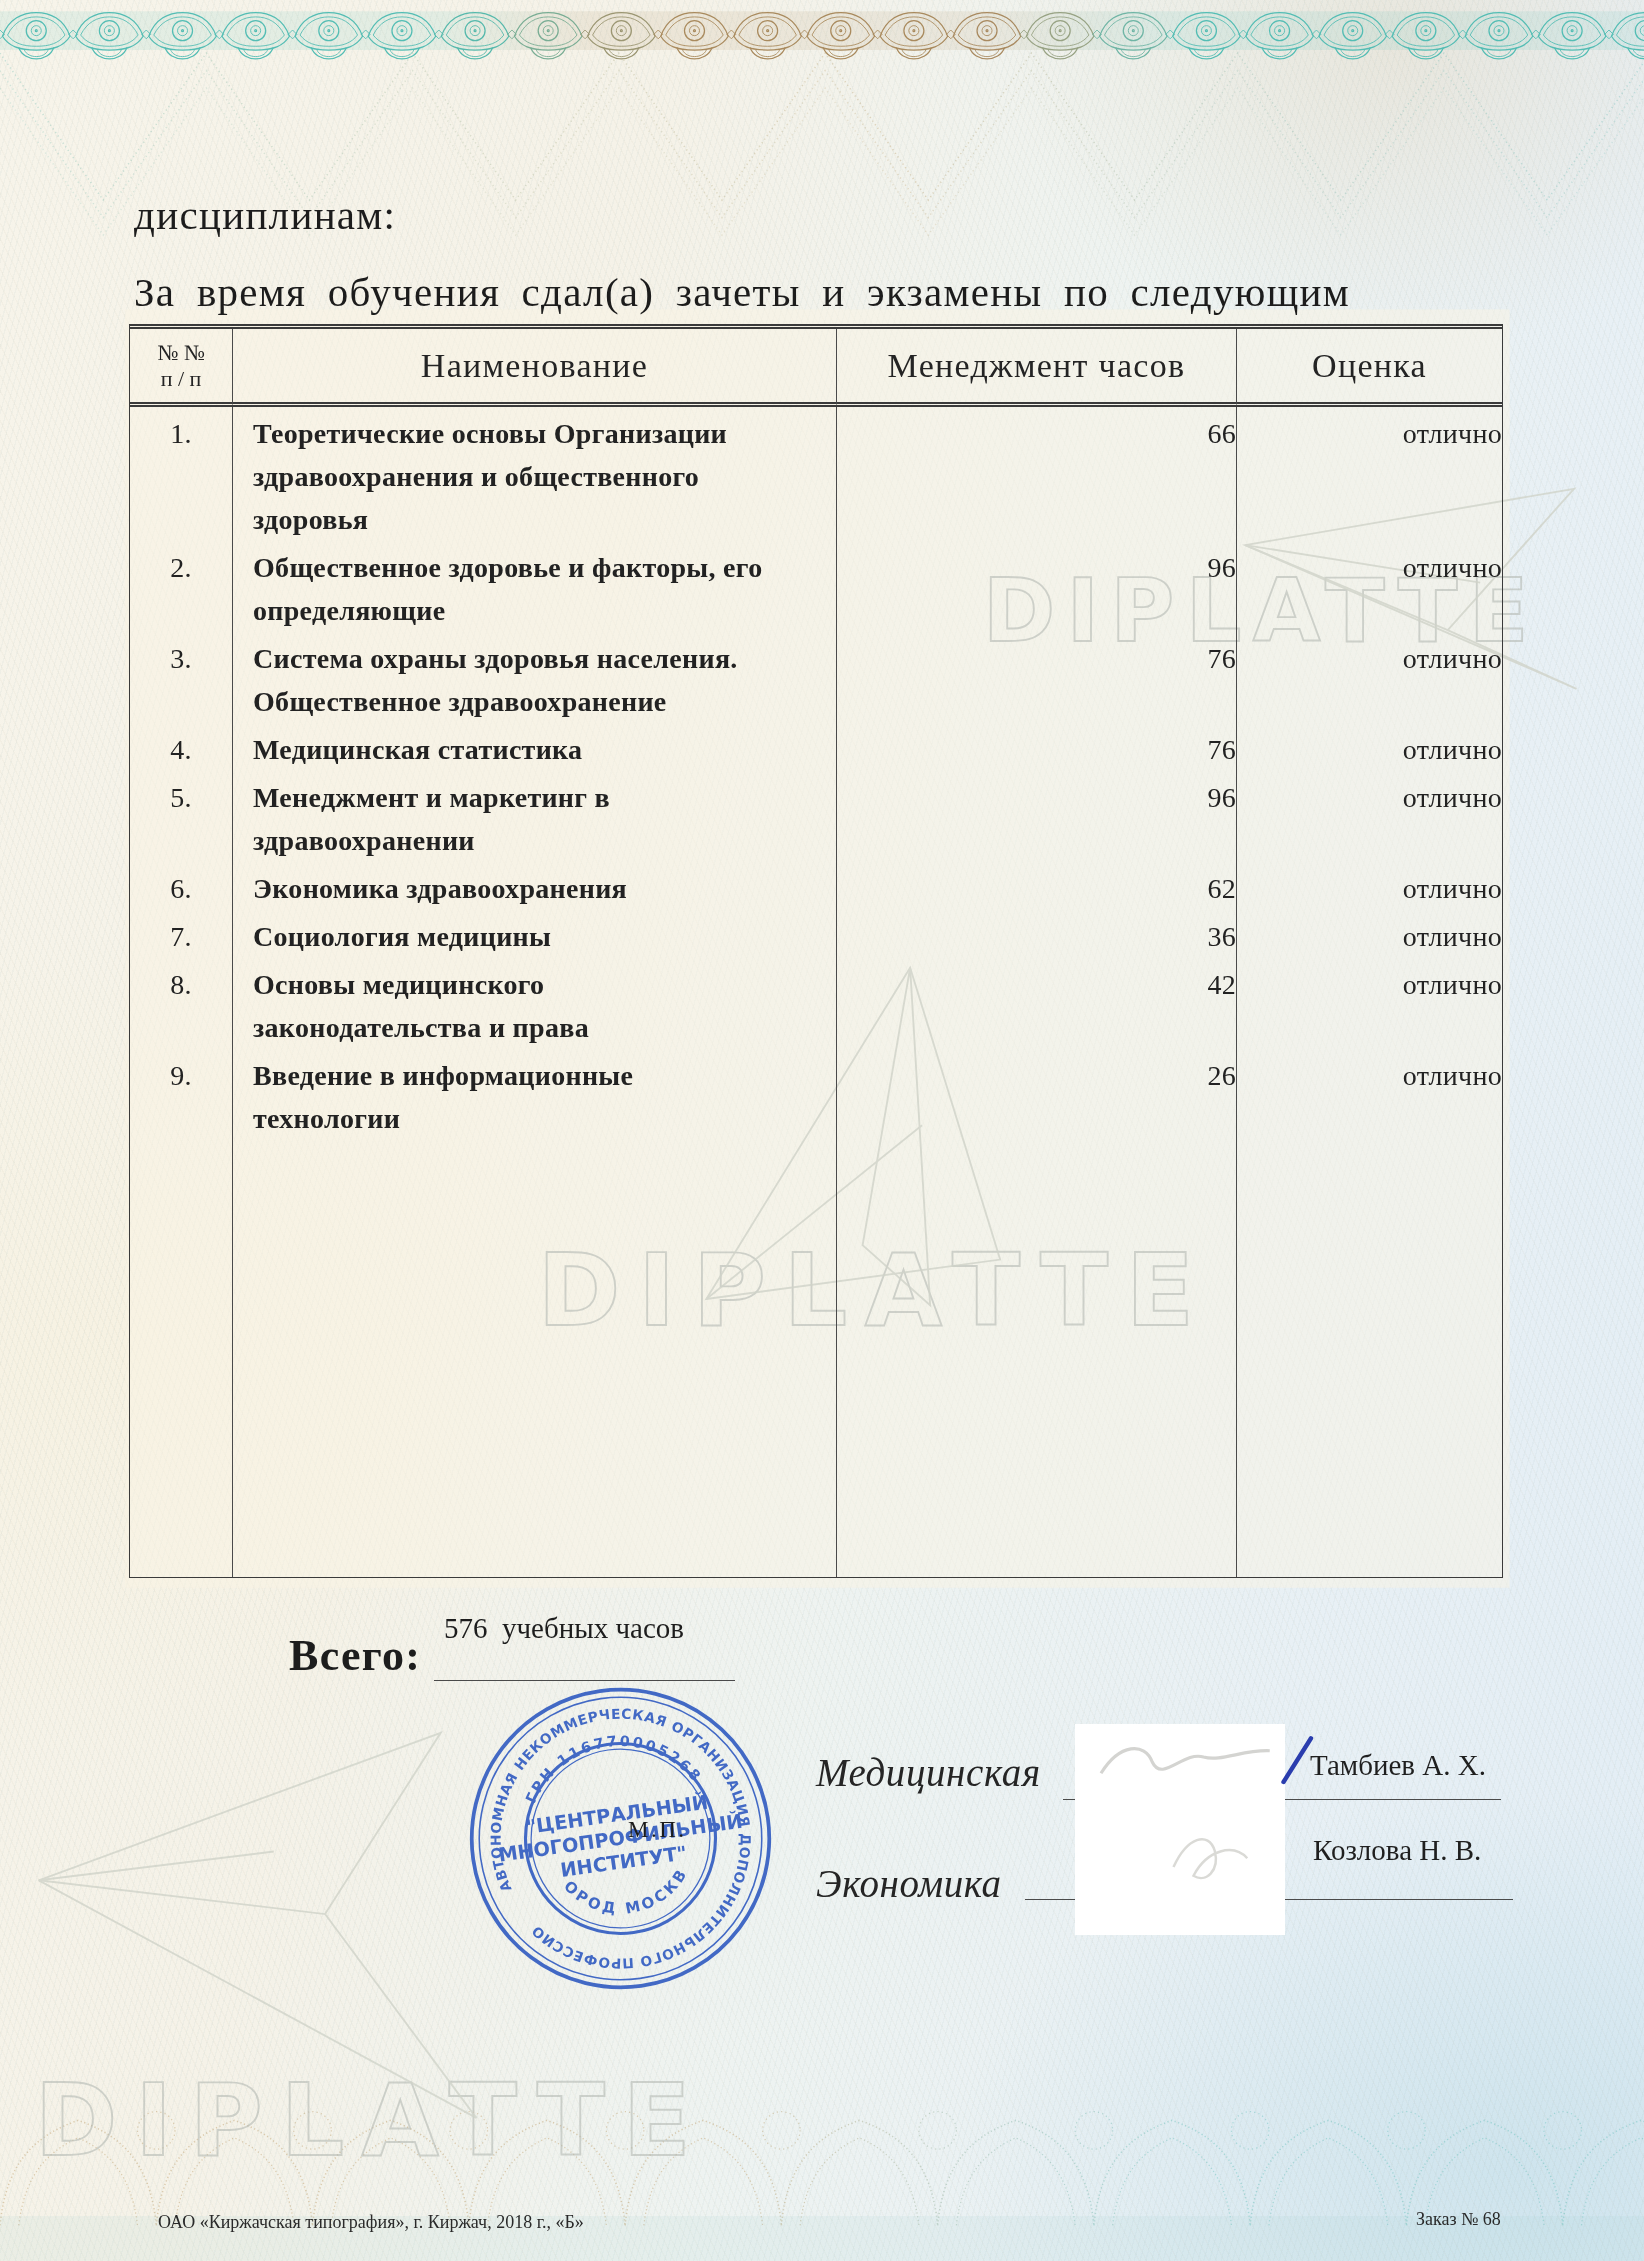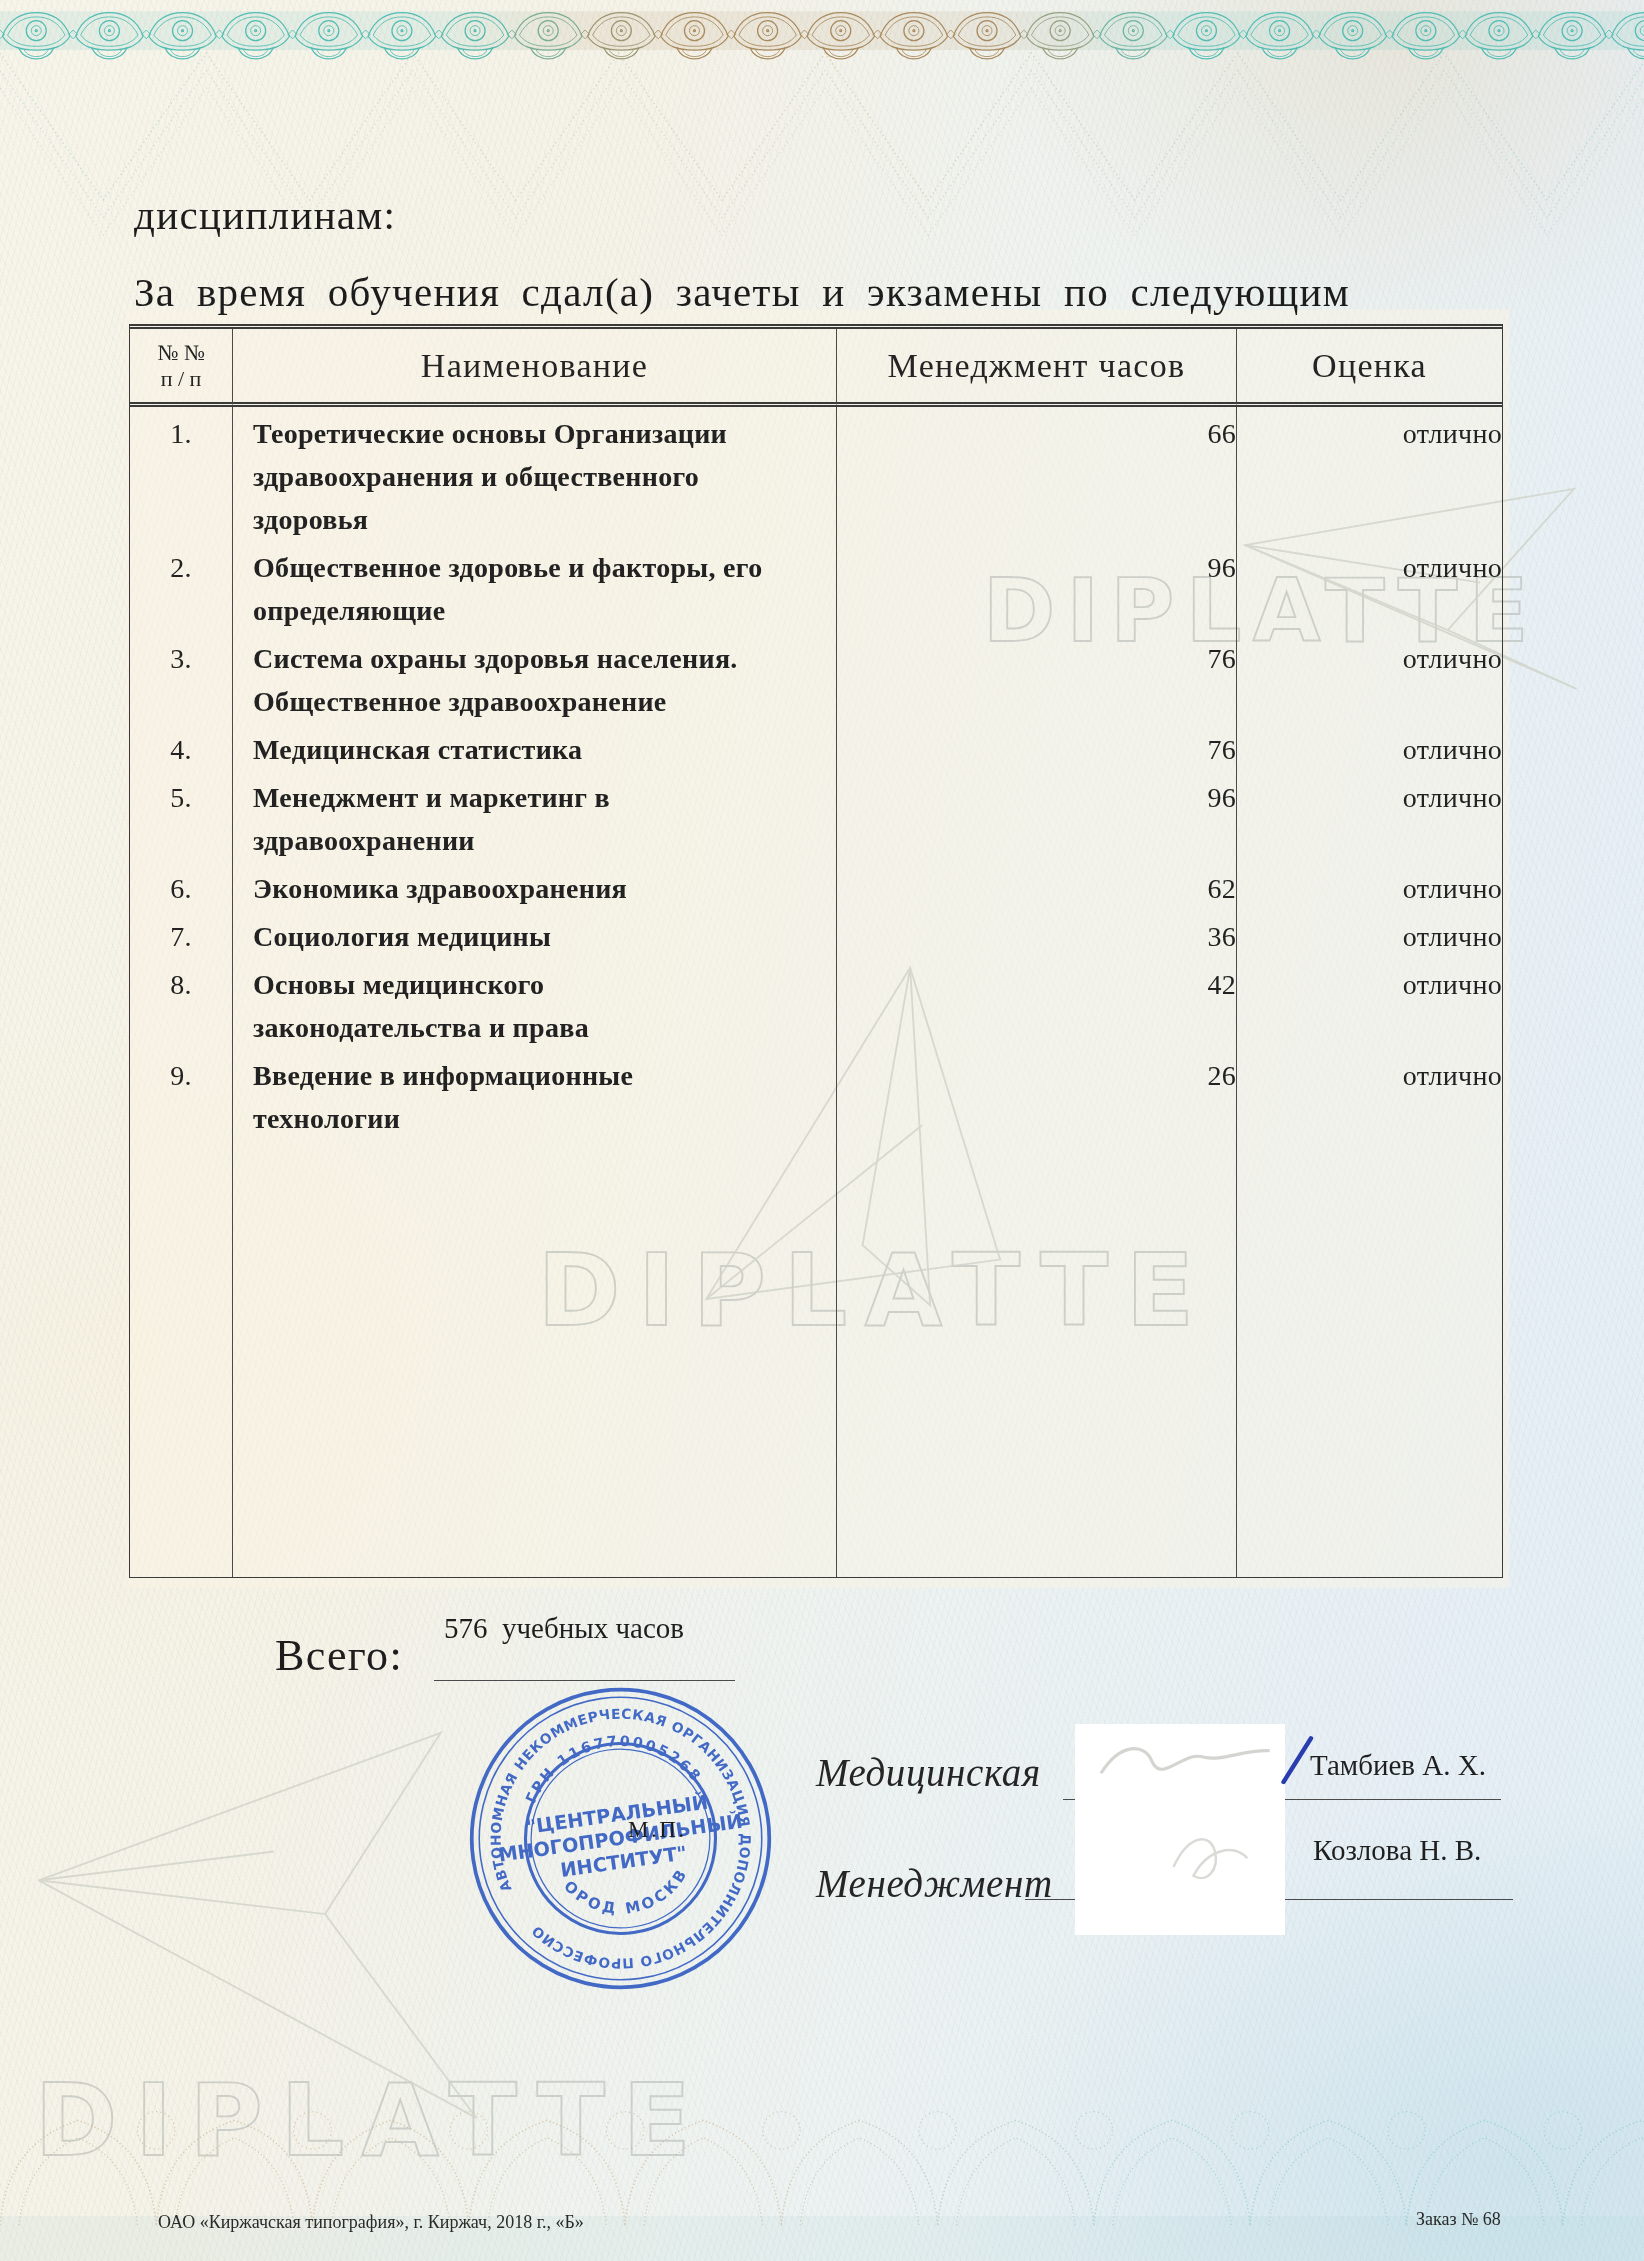--- a/index.html
+++ b/index.html
@@ -37,21 +37,21 @@
     border-right:1.3px solid #4a4a4a;font-size:28px;line-height:43px;
     padding-top:5px;box-sizing:border-box;color:#222;letter-spacing:0.3px;
   }
   .c-num{text-align:center;}
   .c-name{padding-left:20px;padding-right:63px;white-space:pre-line;font-weight:bold;}
   .c-hours,.c-grade{text-align:right;}
   .title{
     position:absolute;left:134px;top:177px;width:1419px;z-index:2;
     font-size:41px;line-height:77px;letter-spacing:1.3px;word-spacing:10px;color:#1c1c1c;
   }
-  .total-label{position:absolute;left:275px;top:1630px;font-size:44px;letter-spacing:1.3px;z-index:2;}
+  .total-label{position:absolute;left:289px;top:1630px;font-size:44px;letter-spacing:1.3px;z-index:2;font-weight:bold;}
   .total-underline{position:absolute;left:434px;top:1680px;width:301px;border-top:1.9px solid #4a4a4a;z-index:2;}
   .total-value{position:absolute;left:444px;top:1612px;width:300px;font-size:29px;white-space:pre;z-index:2;}
   .stamp{position:absolute;left:458px;top:1676px;z-index:3;}
   .mp-label{position:absolute;left:628px;top:1817px;font-size:23px;letter-spacing:2.5px;z-index:6;color:#1b1b1b;}
   .sig-label{position:absolute;font-style:italic;font-size:39px;letter-spacing:0.6px;color:#252525;z-index:4;}
   .sig-name{position:absolute;font-size:29px;color:#1f1f1f;z-index:6;white-space:nowrap;text-align:right;}
   .sig-line{position:absolute;border-top:1.9px solid #4a4a4a;z-index:4;}
   .redaction{position:absolute;left:1075px;top:1724px;width:210px;height:211px;background:#ffffff;z-index:5;}
   .sig-ink{position:absolute;left:1032px;top:1707px;z-index:6;}
   .footer-text{position:absolute;font-size:18px;color:#2a2a2a;z-index:2;white-space:nowrap;}
@@ -298,19 +298,19 @@
   <div class="redaction"></div>
 
   <svg class="sig-ink" width="313" height="250" viewBox="1650 2730 500 400">
     <path d="M1760,2836 C1790,2788 1830,2786 1842,2818 C1858,2852 1892,2800 1924,2810 C1952,2818 1988,2798 2030,2800" fill="none" stroke="#d4d4d1" stroke-width="5"></path>
     <path d="M1876,2986 C1898,2938 1932,2928 1942,2960 C1950,2992 1928,3012 1908,3000 C1930,2958 1972,2948 1994,2972" fill="none" stroke="#dadad6" stroke-width="4"></path>
     <path d="M2052,2850 L2096,2780" fill="none" stroke="#2a3dae" stroke-width="7" stroke-linecap="round"></path>
   </svg>
 
   <div class="sig-label" style="left:816px;top:1750px;">Медицинская</div>
   <div class="sig-name" style="left:1310px;top:1749px;">Тамбиев А. Х.</div>
-  <div class="sig-label" style="left:816px;top:1861px;">Менеджмент</div>
+  <div class="sig-label" style="left:816px;top:1861px;">Экономика</div>
   <div class="sig-name" style="left:1313px;top:1834px;">Козлова Н. В.</div>
 
   <div class="footer-text" style="left:158px;top:2212px;">ОАО «Киржачская типография», г. Киржач, 2018 г., «Б»</div>
   <div class="footer-text" style="left:1416px;top:2209px;">Заказ № 68</div>
 </div>
 
 
 </body></html>

